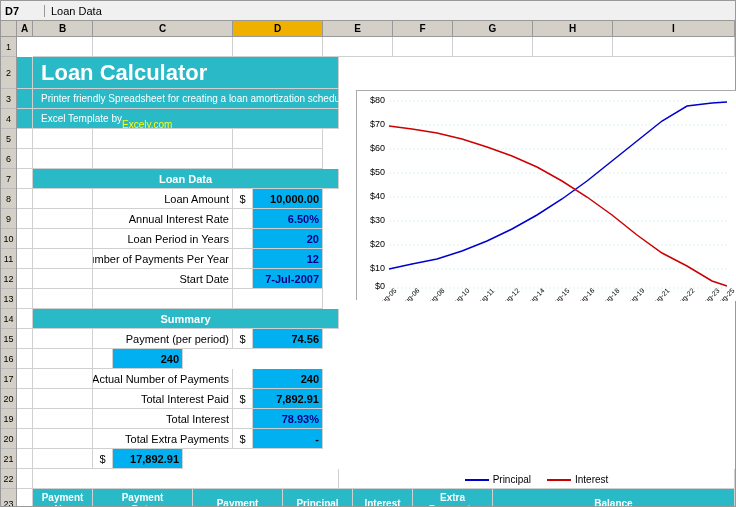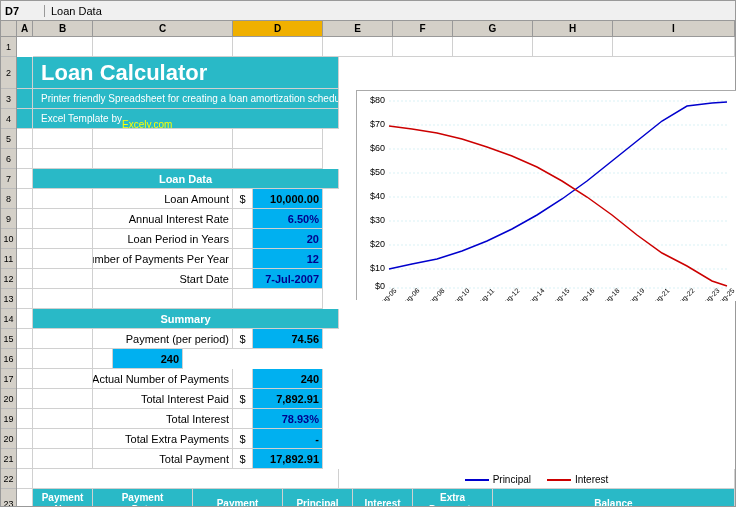--- a/index.html
+++ b/index.html
@@ -364,21 +364,20 @@
         <div class="cell cb bg-white"></div>
         <div class="cell cc bg-white txt-right">Total Extra Payments</div>
         <div class="cell" style="width:20px; background:#fff; justify-content:center;">$</div>
         <div class="cell bg-blue-val txt-right txt-bold" style="width:70px;">-</div>
         <div class="cell bg-white" style="flex:1; border:none;"></div>
       </div>
 
       <div class="row">
         <div class="cell" style="width:16px; background:#fff;"></div>
         <div class="cell cb bg-white"></div>
-        <div class="cell cc bg-white txt-right">Total Payment</div>
         <div class="cell" style="width:20px; background:#fff; justify-content:center;">$</div>
         <div class="cell bg-blue-val txt-right txt-bold" style="width:70px;">17,892.91</div>
         <div class="cell bg-white" style="flex:1; border:none;"></div>
       </div>
 
       <div class="row">
         <div class="cell" style="width:16px; background:#fff;"></div>
         <div class="cell bg-white" style="width:306px;"></div>
         <div class="cell bg-white" style="flex:1; justify-content:center; align-items:center;">
           <div class="legend">

